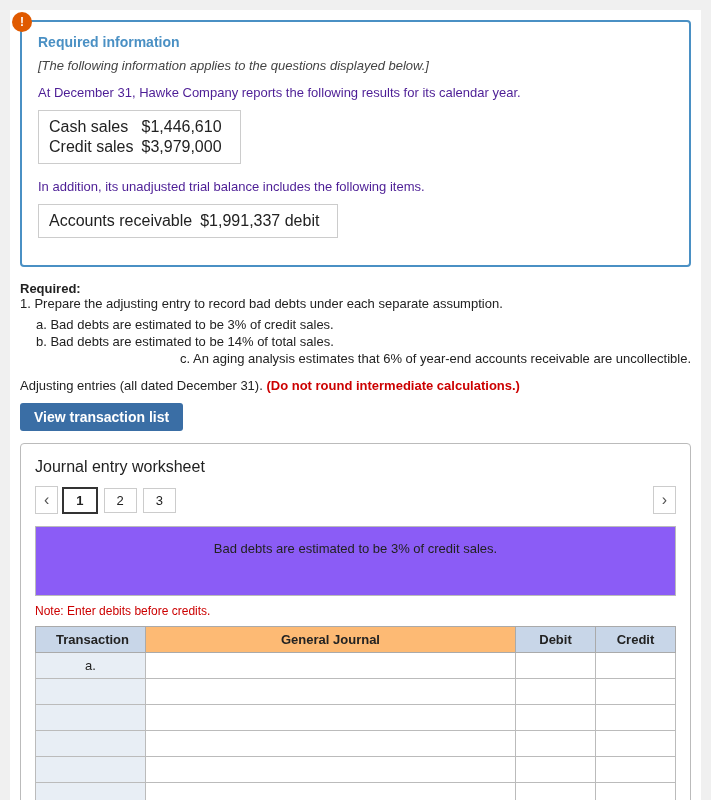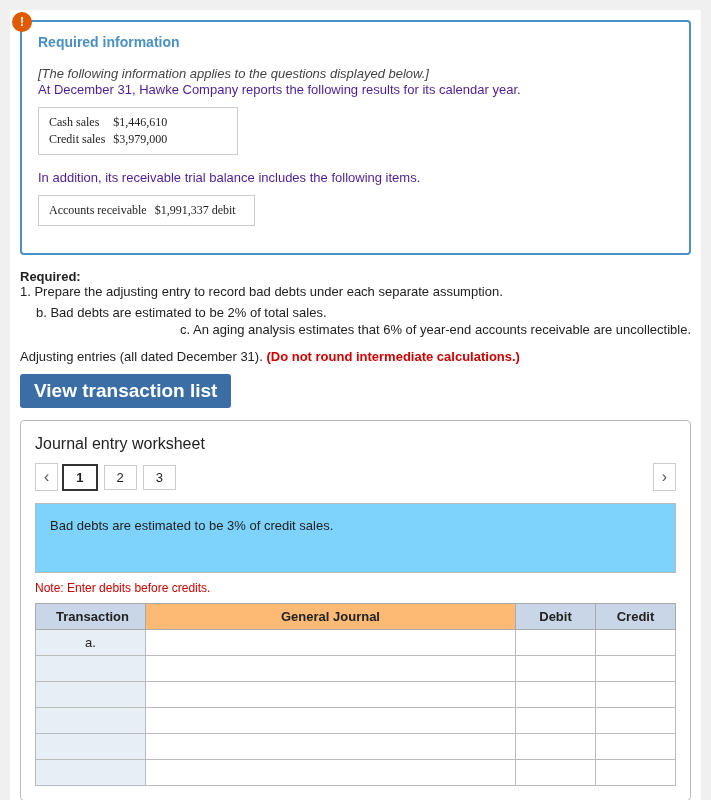--- a/index.html
+++ b/index.html
@@ -37,46 +37,46 @@
       display: flex;
       align-items: center;
       justify-content: center;
       font-weight: bold;
       font-size: 12px;
     }
     .info-title {
       color: #4a90c4;
       font-weight: bold;
       font-size: 14px;
-      margin-bottom: 16px;
+      margin-bottom: 8px;
     }
     .info-subtitle {
       font-style: italic;
       color: #444;
-      margin-bottom: 1px;
+      margin-bottom: 12px;
       font-size: 13px;
     }
     .info-text {
       color: #4c1d95;
       margin-bottom: 10px;
       font-size: 13px;
     }
 
     
     .data-table {
       border: 1px solid #ccc;
       padding: 6px 10px;
       margin-bottom: 12px;
       display: inline-block;
       min-width: 200px;
     }
     .data-table table {
       border-collapse: collapse;
-      font-family: Liberation Serif, serif;
-      font-size: 12px;
+      font-family: Liberation Sans, sans-serif;
+      font-size: 16px;
     }
     .data-table td {
       padding: 1px 8px 1px 0;
     }
     .data-table td:last-child {
       text-align: right;
     }
 
     
     .required-section {
@@ -93,21 +93,21 @@
     }
 
     
     .btn-blue {
       background: #3a6ea5;
       color: white;
       border: none;
       padding: 6px 14px;
       border-radius: 3px;
       cursor: pointer;
-      font-size: 19px;
+      font-size: 14px;
       font-weight: bold;
     }
 
     
     .journal-box {
       border: 1px solid #bbb;
       border-radius: 4px;
       padding: 14px;
       margin-top: 10px;
       background: #fff;
@@ -148,22 +148,23 @@
     .tab-arrow-right {
       margin-left: auto;
     }
 
     
     .description-box {
       border: 1px solid #bbb;
       padding: 14px;
       min-height: 70px;
       margin-bottom: 8px;
-      background: #7dd3fc;
-      font-size: 13px;
+      background: #8b5cf6;
+      font-size: 13px;
+      text-align: center;
     }
 
     .note-text {
       color: #c00;
       font-size: 12px;
       margin-bottom: 8px;
     }
 
     
     .journal-table {
@@ -237,38 +238,39 @@
           <td>$1,446,610</td>
         </tr>
         <tr>
           <td>Credit sales</td>
           <td>$3,979,000</td>
         </tr>
       </tbody>
         </table>
     </div>
 
-    <div class="info-text">In addition, its receivable trial balance includes the following items.</div>
+    <div class="info-text">In addition, its unadjusted trial balance includes the following items.</div>
 
     <div class="data-table">
       <table>
         <tbody>
             <tr>
           <td>Accounts receivable</td>
           <td>$1,991,337 debit</td>
         </tr>
       </tbody>
         </table>
     </div>
   </div>
 
   <div class="required-section">
     <p><span class="bold">Required:</span></p>
     <p style="margin-bottom:6px;">1. Prepare the adjusting entry to record bad debts under each separate assumption.</p>
-    <p class="indent">b. Bad debts are estimated to be 2% of total sales.</p>
+    <p class="indent">a. Bad debts are estimated to be 3% of credit sales.</p>
+    <p class="indent">b. Bad debts are estimated to be 14% of total sales.</p>
     <p class="indent" style="margin-bottom:10px;text-align:right;">c. An aging analysis estimates that 6% of year-end accounts receivable are uncollectible.</p>
   </div>
 
   <div class="adjusting-line">
     <span>Adjusting entries (all dated December 31).</span>
     <span class="warning-text">(Do not round intermediate calculations.)</span>
   </div>
 
   <div style="margin-bottom: 12px;">
     <button class="btn-blue">View transaction list</button>

